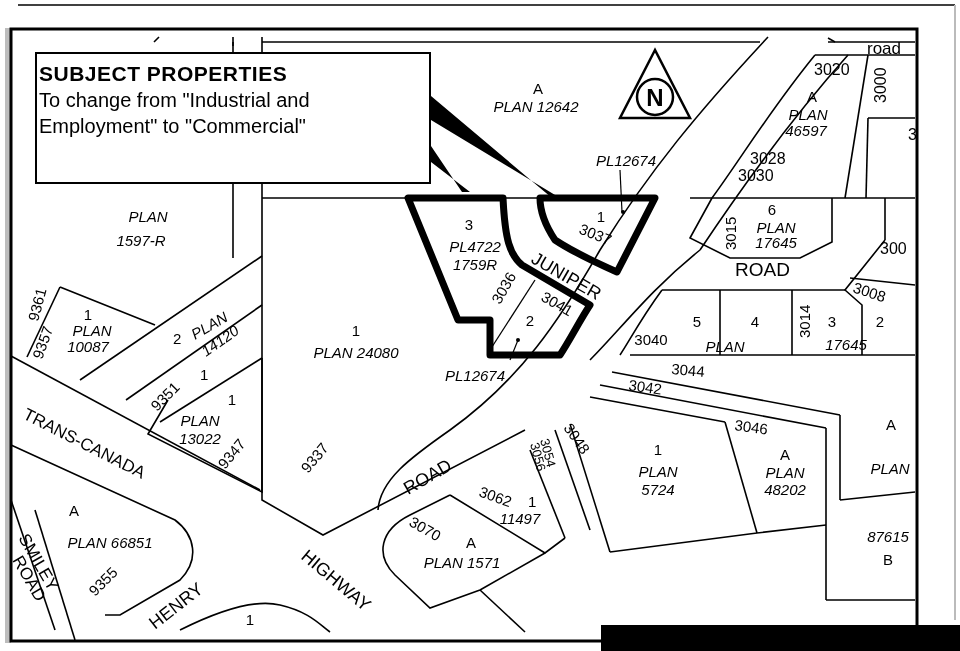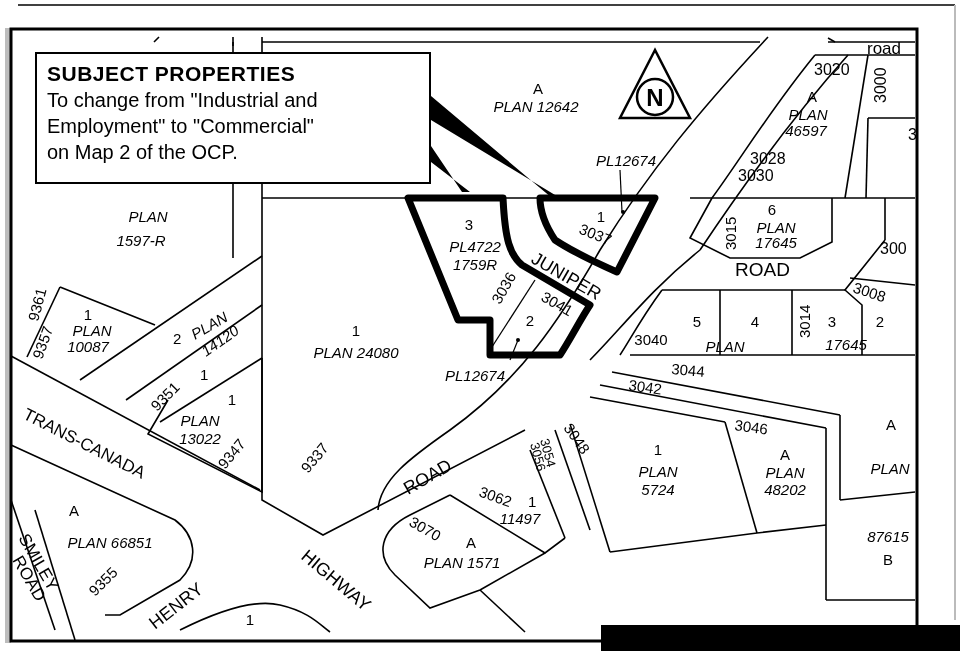--- a/index.html
+++ b/index.html
@@ -1,21 +1,21 @@
 <!DOCTYPE html>
 <html><head>
 <meta charset="utf-8">
 <style>
   html, body { margin:0; padding:0; background:#ffffff; }
   body { width:960px; height:651px; position:relative; overflow:hidden; font-family:"Liberation Sans", sans-serif; }
   #map { position:absolute; left:0; top:0; width:960px; height:651px; }
   .legend {
     position:absolute; left:35px; top:52px; width:396px; height:132px;
     border:2px solid #000; background:#fff; box-sizing:border-box;
-    padding:7px 10px; color:#000;
+    padding:7px 2px; color:#000;
   }
   .legend .title { font-weight:bold; font-size:21px; letter-spacing:0.5px; line-height:26px; }
   .legend .body { font-size:20px; line-height:26px; }
   svg text { font-family:"Liberation Sans", sans-serif; fill:#000; }
   .it { font-style:italic; }
 </style>
 </head>
 <body>
 
 <svg id="map" width="960" height="651" viewBox="0 0 960 651" xmlns="http://www.w3.org/2000/svg">
@@ -219,14 +219,13 @@
     <text x="110" y="548" class="it" text-anchor="middle">PLAN  66851</text>
     <text transform="translate(95,597) rotate(-45)">9355</text>
     <text x="250" y="625" text-anchor="middle">1</text>
   </g>
 </svg>
 
 <div class="legend">
   <div class="title">SUBJECT  PROPERTIES</div>
   <div class="body">To change from "Industrial and</div>
   <div class="body">Employment" to "Commercial"</div>
-  <div class="body">on Map 2 of the OCP.</div>
 </div>
 
 </body></html>

